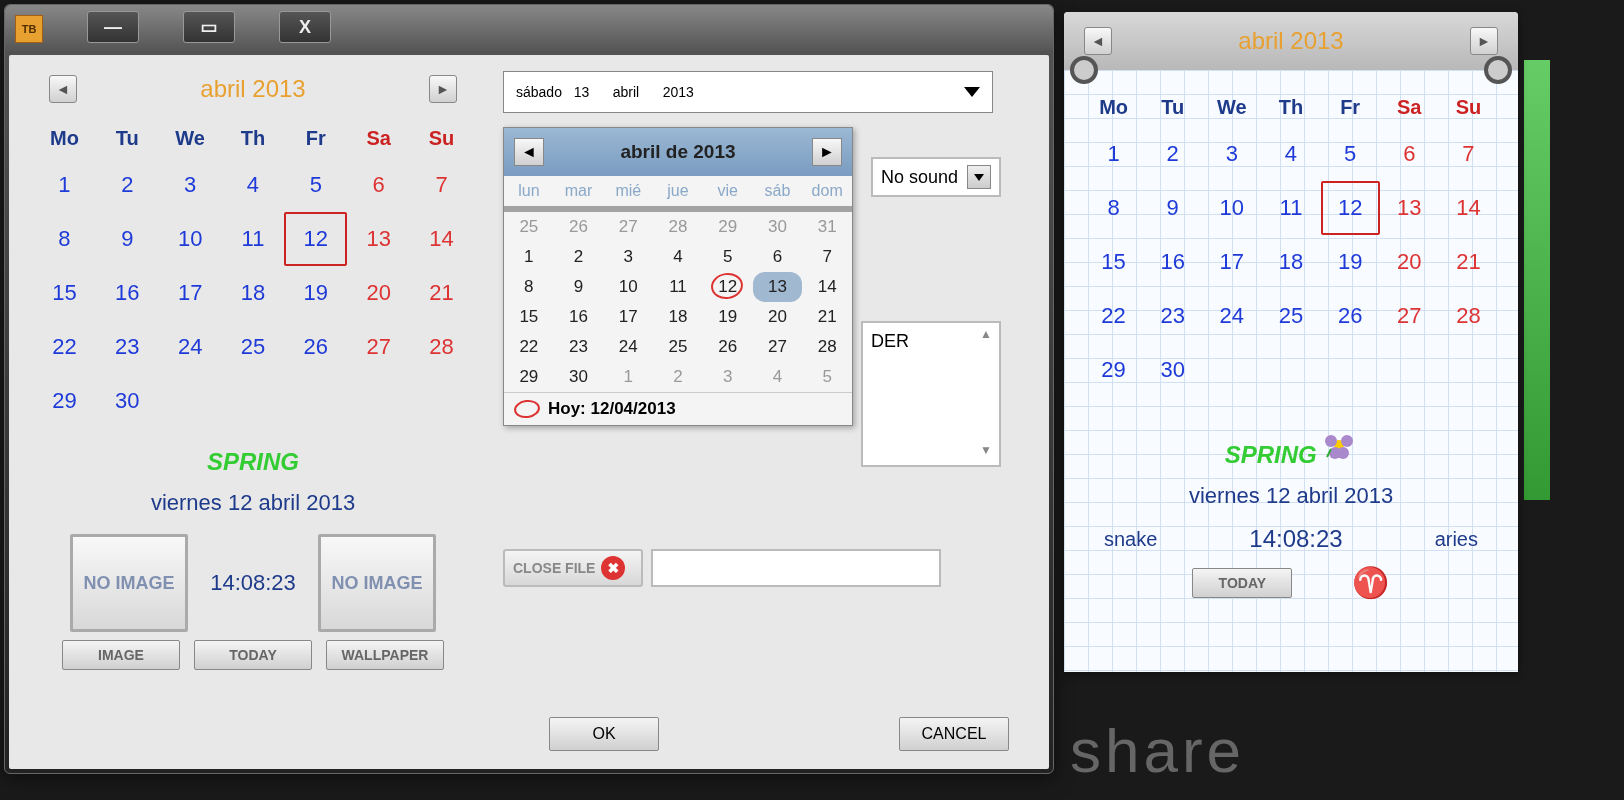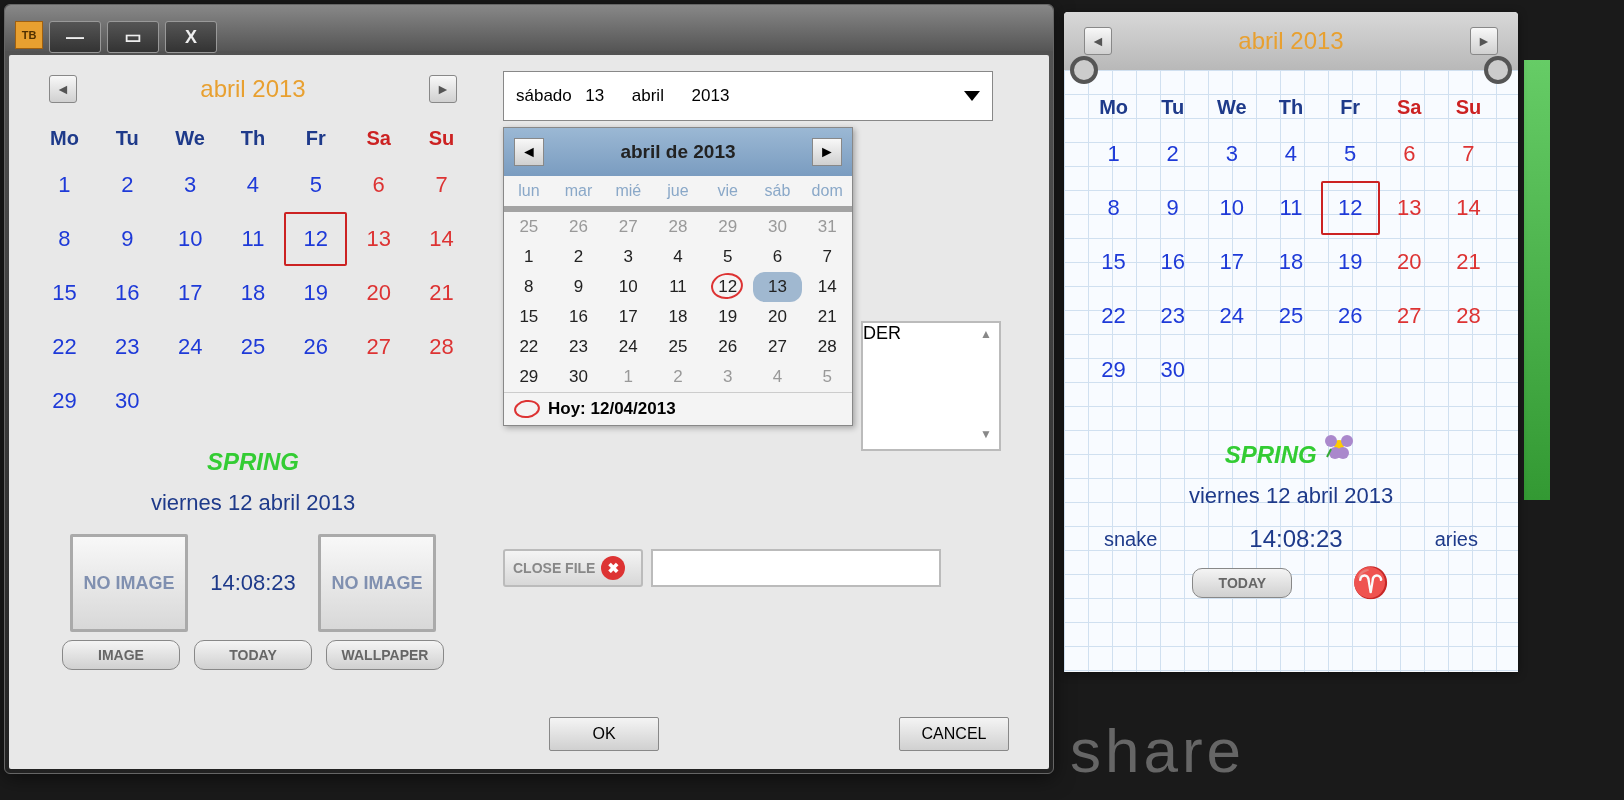--- a/index.html
+++ b/index.html
@@ -5,22 +5,22 @@
   * { box-sizing: border-box; margin: 0; padding: 0; font-family: Arial, sans-serif; }
   body { width: 1624px; height: 800px; background: #1a1a1a; position: relative; overflow: hidden; }
   
   
   .window {
     position: absolute; top: 4px; left: 4px; width: 1050px; height: 770px;
     background: linear-gradient(#555, #222); border: 1px solid #666; border-radius: 6px;
     box-shadow: 0 4px 20px rgba(0,0,0,0.5);
   }
   .titlebar {
-    height: 46px; display: flex; align-items: flex-start; padding: 16px 10px;
-    background: linear-gradient(#888, #555); border-radius: 6px 6px 0 0;
+    height: 46px; display: flex; align-items: flex-end; padding: 8px 10px;
+    background: linear-gradient(#888, #555); border-radius: 6px 6px 0 0; gap: 38px;
   }
   .titlebar-icon {
     width: 28px; height: 28px; background: #e8a030; border: 1px solid #a06010;
     display: flex; align-items: center; justify-content: center; font-size: 11px; font-weight: bold; color: #503000;
   }
   .titlebar-title { margin-left: 12px; font-size: 22px; color: #222; flex: 1; }
   .titlebar-btn {
     width: 52px; height: 32px; background: linear-gradient(#555,#333); border: 1px solid #999;
     border-radius: 3px; margin-left: 6px; display: flex; align-items: center; justify-content: center;
     color: #eee; font-size: 18px; font-weight: bold;
@@ -52,28 +52,28 @@
   .img-slot {
     width: 118px; height: 98px; background: linear-gradient(#f8f8f8,#d8d8d8);
     border: 3px solid #aaa; display: flex; align-items: center; justify-content: center;
     text-align: center; font-weight: bold; color: #8090b0; font-size: 18px; border-radius: 2px;
   }
   .time-disp { width: 118px; display: flex; align-items: center; justify-content: center; font-size: 22px; color: #1e3a8a; }
   .btn-row { display: flex; gap: 14px; margin-top: 8px; justify-content: center; }
   .push-btn {
     width: 118px; height: 30px; background: linear-gradient(#f4f4f4,#d0d0d0);
     border: 1px solid #888; font-size: 14px; font-weight: bold; color: #666;
-    display: flex; align-items: center; justify-content: center; border-radius: 10px;
+    display: flex; align-items: center; justify-content: center; border-radius: 2px;
   }
   
   
   .right-panel { flex: 1; padding-left: 30px; position: relative; }
   .date-combo {
-    width: 490px; height: 50px; background: #fff; border: 1px solid #888;
-    display: flex; align-items: center; padding: 0 12px; font-size: 17px; justify-content: space-between;
+    width: 490px; height: 42px; background: #fff; border: 1px solid #888;
+    display: flex; align-items: center; padding: 0 12px; font-size: 14px; justify-content: space-between;
     margin-top: -4px;
   }
   .date-combo span { margin-right: 4px; }
   .dd-arrow { width: 0; height: 0; border-left: 8px solid transparent; border-right: 8px solid transparent; border-top: 10px solid #000; }
   
   
   .popup-cal {
     position: absolute; top: 52px; left: 30px; width: 350px; background: #f4f4f4;
     border: 1px solid #888; box-shadow: 2px 2px 6px rgba(0,0,0,0.3); z-index: 10;
   }
@@ -101,22 +101,22 @@
   .popup-footer-txt { font-weight: bold; font-size: 17px; }
   
   .sound-sel {
     position: absolute; right: 24px; top: 82px; width: 130px; height: 40px;
     background: #fff; border: 2px solid #bbb; display: flex; align-items: center; padding: 0 8px;
     font-size: 18px; justify-content: space-between;
   }
   .sound-sel .dd { width: 24px; height: 24px; background: linear-gradient(#eee,#ccc); border: 1px solid #888; display: flex; align-items: center; justify-content: center; }
   
   .der-box {
-    position: absolute; right: 24px; top: 246px; width: 140px; height: 130px;
-    background: #fff; border: 2px solid #bbb; padding: 0; font-size: 18px;
+    position: absolute; right: 24px; top: 246px; width: 140px; height: 146px;
+    background: #fff; border: 2px solid #bbb; padding: 8px; font-size: 18px;
   }
   .der-box .scroll-up, .der-box .scroll-dn { position: absolute; right: 4px; width: 18px; height: 18px; font-size: 12px; color: #888; text-align: center; }
   .der-box .scroll-up { top: 4px; }
   .der-box .scroll-dn { bottom: 4px; }
   
   .field-row {
     display: flex; align-items: center; margin-top: 12px; gap: 8px;
     width: 438px;
   }
   .field-btn {
@@ -308,20 +308,26 @@
             <div class="popup-d out">3</div>
             <div class="popup-d out">4</div>
             <div class="popup-d out">5</div>
           </div>
         <div class="popup-footer">
           <div class="ring"></div>
           <div class="popup-footer-txt">Hoy: 12/04/2013</div>
         </div>
       </div>
 
+      <div class="sound-sel">
+        <span>No sound</span>
+        <div class="dd">
+            <div class="dd-arrow" style="border-top-width:7px;border-left-width:5px;border-right-width:5px"></div>
+          </div>
+      </div>
 
       <div class="der-box">
         <span>DER</span>
         <div class="scroll-up">▲</div>
         <div class="scroll-dn">▼</div>
       </div>
 
       <div class="right-fields">
         <div class="field-row">
           <div class="field-btn">

